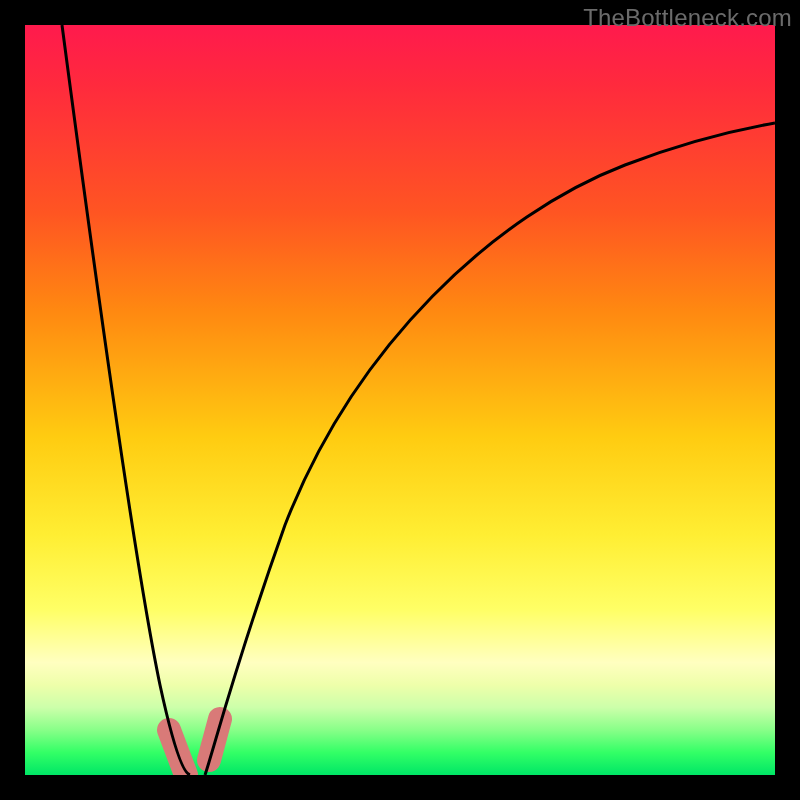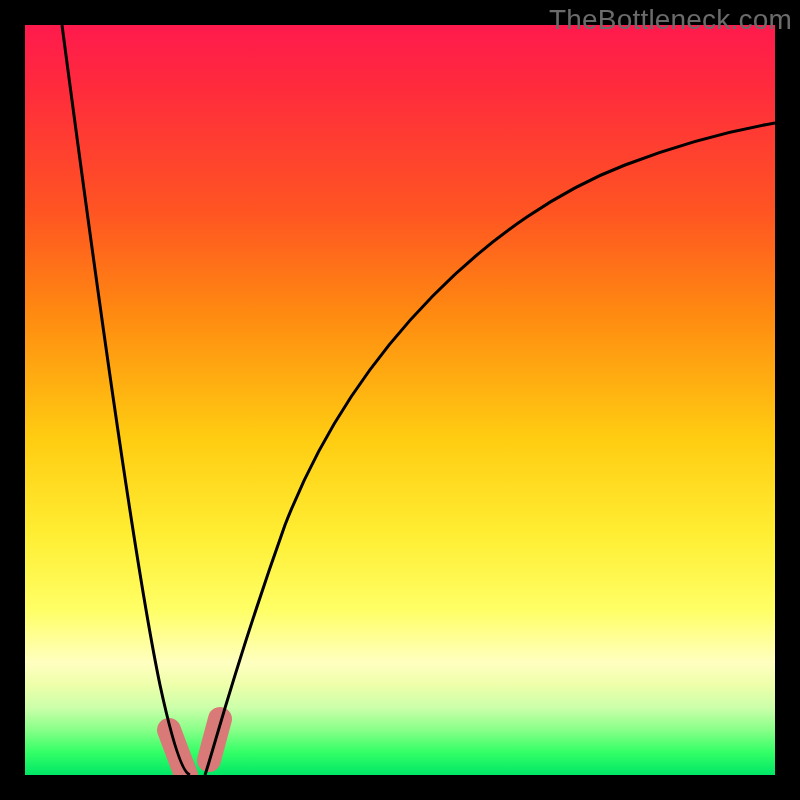--- a/index.html
+++ b/index.html
@@ -21,21 +21,21 @@
         #eeffaa 88%,
         #ccffaa 91%,
         #88ff88 94%,
         #33ff66 97%,
         #00e666 100%);
     }
     .watermark {
       position: absolute;
       top: 4px; right: 8px;
       color: #6b6b6b;
-      font-size: 28px;
+      font-size: 24px;
       font-weight: 500;
       letter-spacing: 0.2px;
     }
     .curves { position: absolute; left: 25px; top: 25px; width: 750px; height: 750px; }
     .markers { stroke: #d97a78; stroke-width: 24; stroke-linecap: round; fill: none; }
     .curve { stroke: #000; stroke-width: 3; fill: none; }
   </style>
 </head>
 <body>
 

